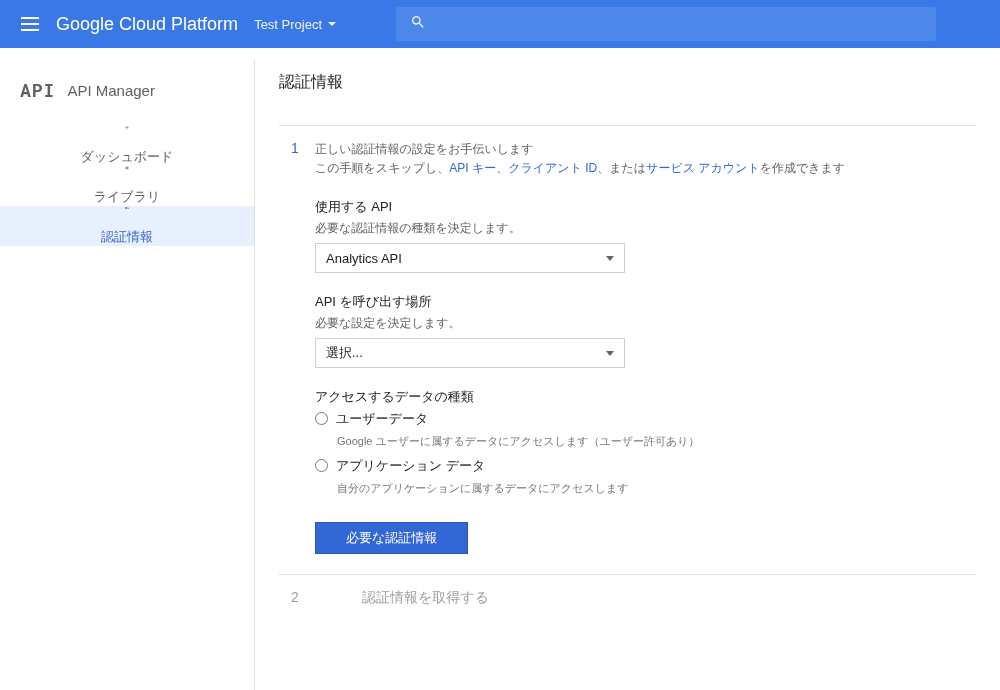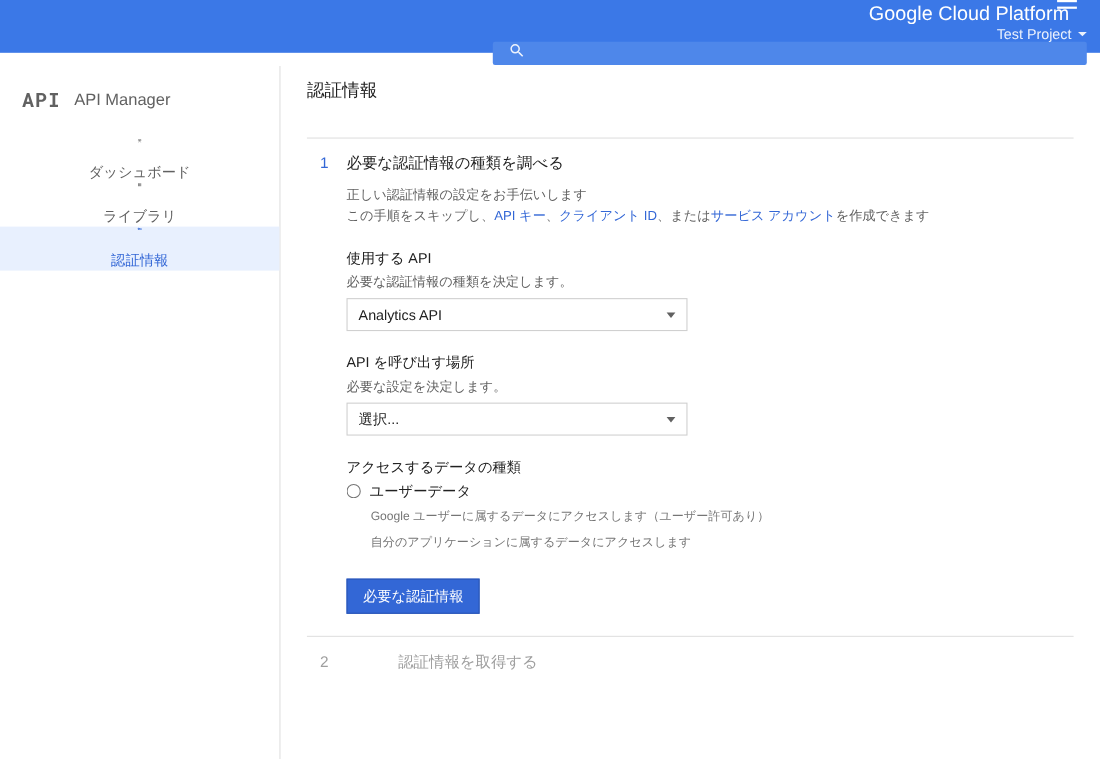--- a/index.html
+++ b/index.html
@@ -1,19 +1,19 @@
 <!DOCTYPE html>
 <html><head>
 <meta charset="utf-8">
 <style>
 * { margin: 0; padding: 0; box-sizing: border-box; font-family: "Helvetica Neue", Arial, "Hiragino Kaku Gothic ProN", "Hiragino Sans", Meiryo, sans-serif; }
 body { width: 1000px; height: 690px; overflow: hidden; background: #fff; color: #212121; }
 
 
-.header { height: 48px; background: #3b78e7; display: flex; align-items: flex-end; padding: 0 12px; color: #fff; flex-direction: column; }
+.header { height: 48px; background: #3b78e7; display: flex; align-items: center; padding: 0 12px; color: #fff; }
 .menu-btn { width: 36px; height: 36px; display: flex; align-items: center; justify-content: center; cursor: pointer; }
 .menu-icon { width: 18px; height: 2px; background: #fff; position: relative; }
 .menu-icon::before, .menu-icon::after { content: ""; position: absolute; width: 18px; height: 2px; background: #fff; left: 0; }
 .menu-icon::before { top: -6px; }
 .menu-icon::after { top: 6px; }
 .brand { font-size: 18px; font-weight: 400; margin-left: 8px; margin-right: 16px; }
 .brand .light { font-weight: 300; }
 .project { font-size: 13px; font-weight: 400; opacity: 0.9; cursor: pointer; display: flex; align-items: center; gap: 6px; }
 .caret-down { width: 0; height: 0; border-left: 4px solid transparent; border-right: 4px solid transparent; border-top: 4px solid #fff; }
 .search-box { margin-left: 60px; width: 540px; height: 34px; background: #4e87ea; border-radius: 2px; display: flex; align-items: center; padding: 0 14px; }
@@ -49,21 +49,21 @@
 .field-label { font-size: 13px; font-weight: 500; margin-bottom: 4px; }
 .field-desc { font-size: 12px; color: #616161; margin-bottom: 6px; }
 .dropdown { width: 310px; height: 30px; border: 1px solid #d0d0d0; background: #fff; display: flex; align-items: center; justify-content: space-between; padding: 0 10px; font-size: 13px; cursor: pointer; }
 .dropdown .caret { width: 0; height: 0; border-left: 4px solid transparent; border-right: 4px solid transparent; border-top: 5px solid #616161; }
 
 .radio-row { display: flex; align-items: flex-start; gap: 8px; margin-bottom: 6px; }
 .radio-row input { margin-top: 2px; }
 .radio-label { font-size: 13px; }
 .radio-desc { font-size: 11px; color: #757575; margin-left: 22px; margin-bottom: 8px;}
 
-.primary-btn { display: inline-block; background: #3367d6; color: #fff; border: 1px solid #2a56b5; padding: 6px 14px; font-size: 13px; cursor: pointer; margin-top: 18px; }
+.primary-btn { display: inline-block; background: #3367d6; color: #fff; border: 1px solid #2a56b5; padding: 6px 30px; font-size: 13px; cursor: pointer; margin-top: 18px; }
 </style>
 </head>
 <body>
 
 <div class="header">
   <div class="menu-btn">
     <div class="menu-icon"></div>
   </div>
   <div class="brand">
     <span>Google</span>
@@ -114,21 +114,20 @@
   </div>
 </div>
 
 <div class="main">
   <div class="page-title">認証情報</div>
   <hr class="divider">
 
   <div class="step">
     <div class="step-num">1</div>
     <div class="step-body">
-      <div class="step-heading">必要な認証情報の種類を調べる</div>
       <div class="help-text">
         <span>正しい認証情報の設定をお手伝いします</span><br>
         <span>この手順をスキップし、</span><a href="#">API キー</a><span>、</span><a href="#">クライアント ID</a><span>、または</span><a href="#">サービス アカウント</a><span>を作成できます</span>
       </div>
 
       <div class="field-group">
         <div class="field-label">使用する API</div>
         <div class="field-desc">必要な認証情報の種類を決定します。</div>
         <div class="dropdown">
           <span>Analytics API</span>
@@ -145,20 +144,24 @@
         </div>
       </div>
 
       <div class="field-group">
         <div class="field-label">アクセスするデータの種類</div>
         <div class="radio-row">
           <input type="radio" name="dt" style="">
           <span class="radio-label">ユーザーデータ</span>
         </div>
         <div class="radio-desc">Google ユーザーに属するデータにアクセスします（ユーザー許可あり）</div>
+        <div class="radio-row">
+          <input type="radio" name="dt" style="">
+          <span class="radio-label">アプリケーション データ</span>
+        </div>
         <div class="radio-desc">自分のアプリケーションに属するデータにアクセスします</div>
       </div>
 
       <button class="primary-btn">必要な認証情報</button>
     </div>
   </div>
 
   <hr class="divider">
 
   <div class="step inactive">

